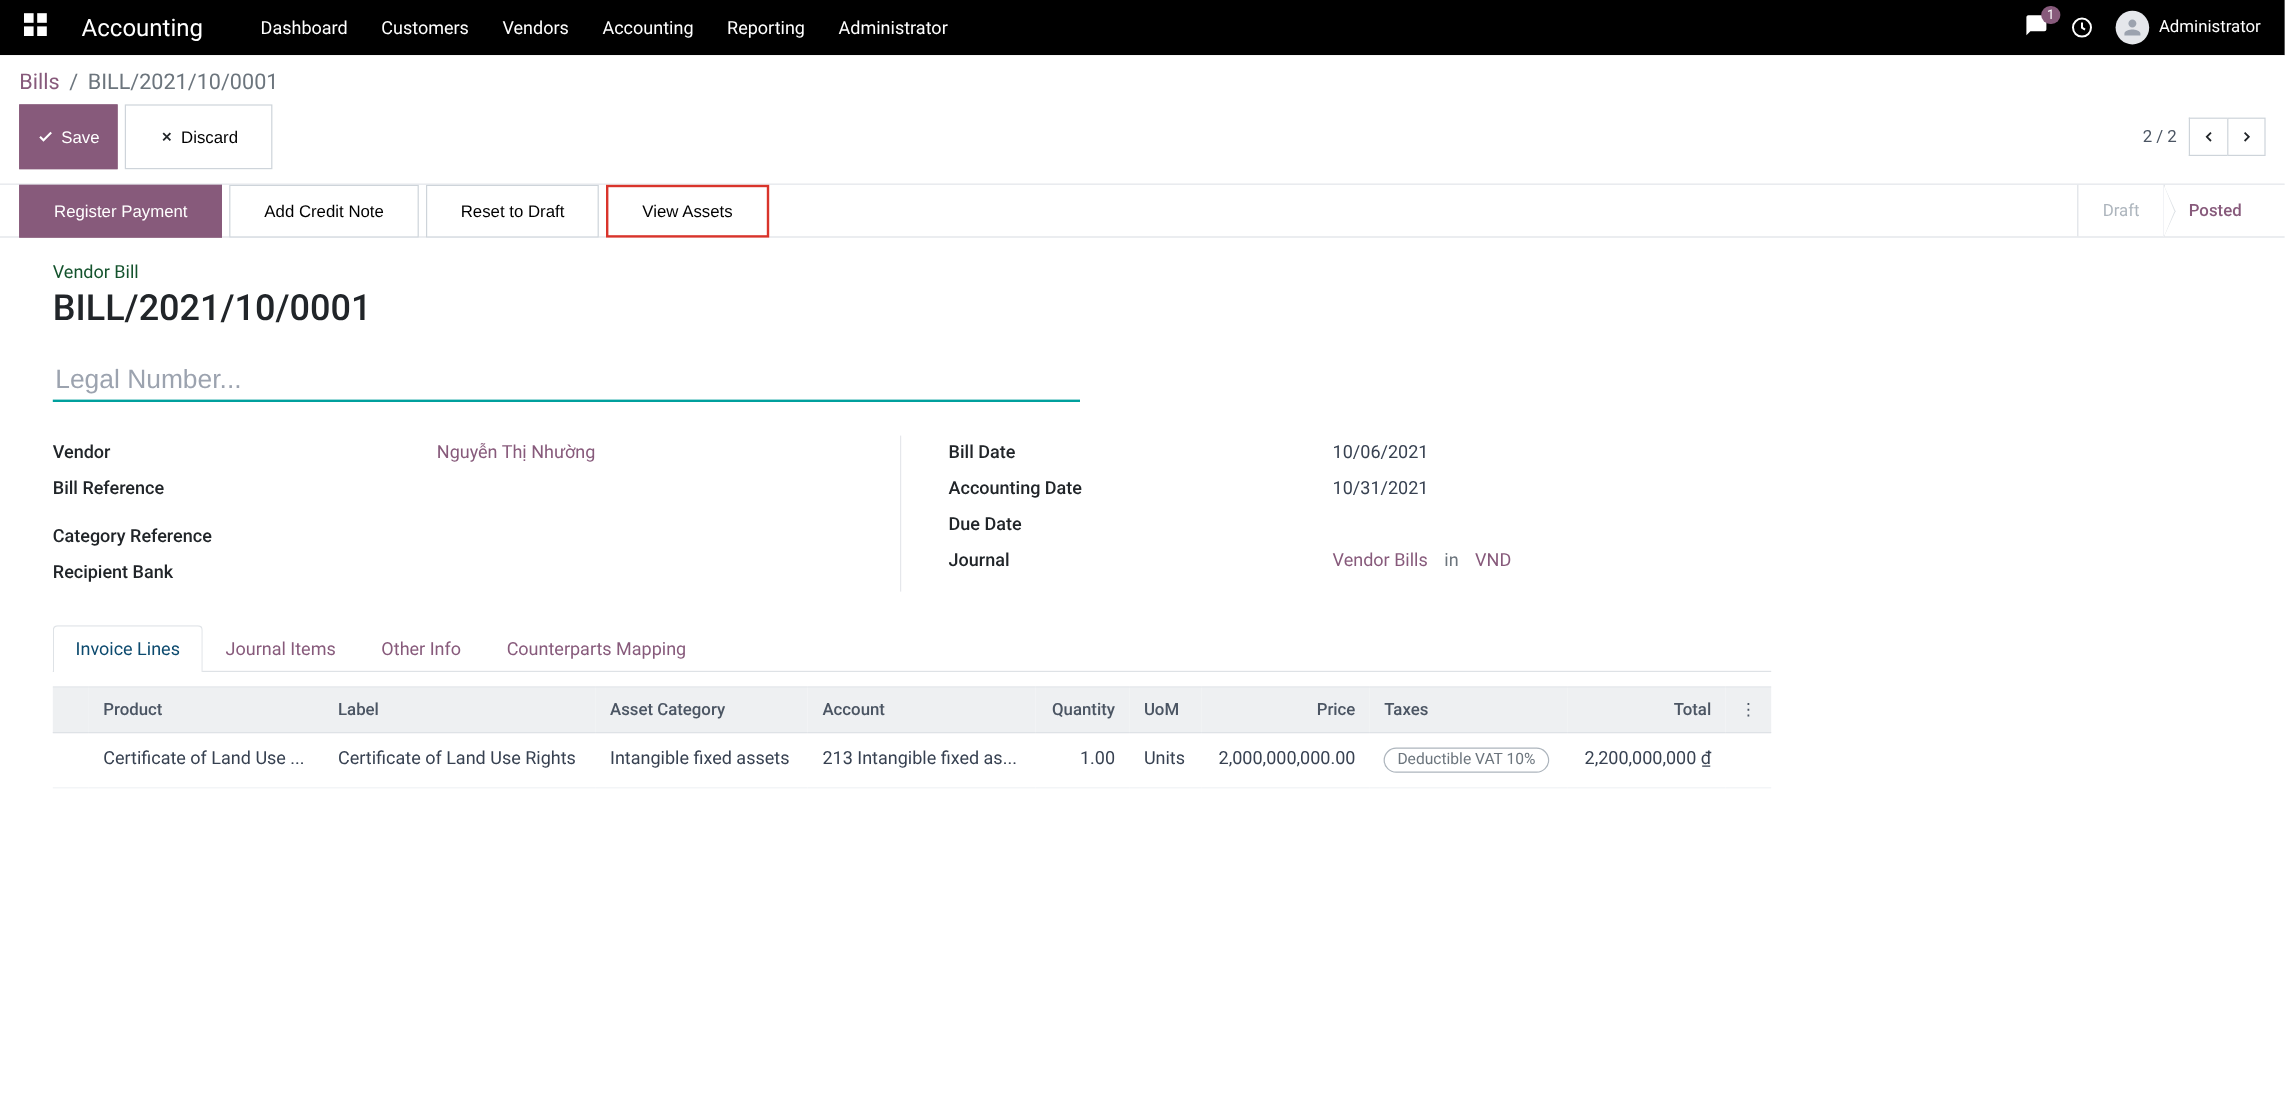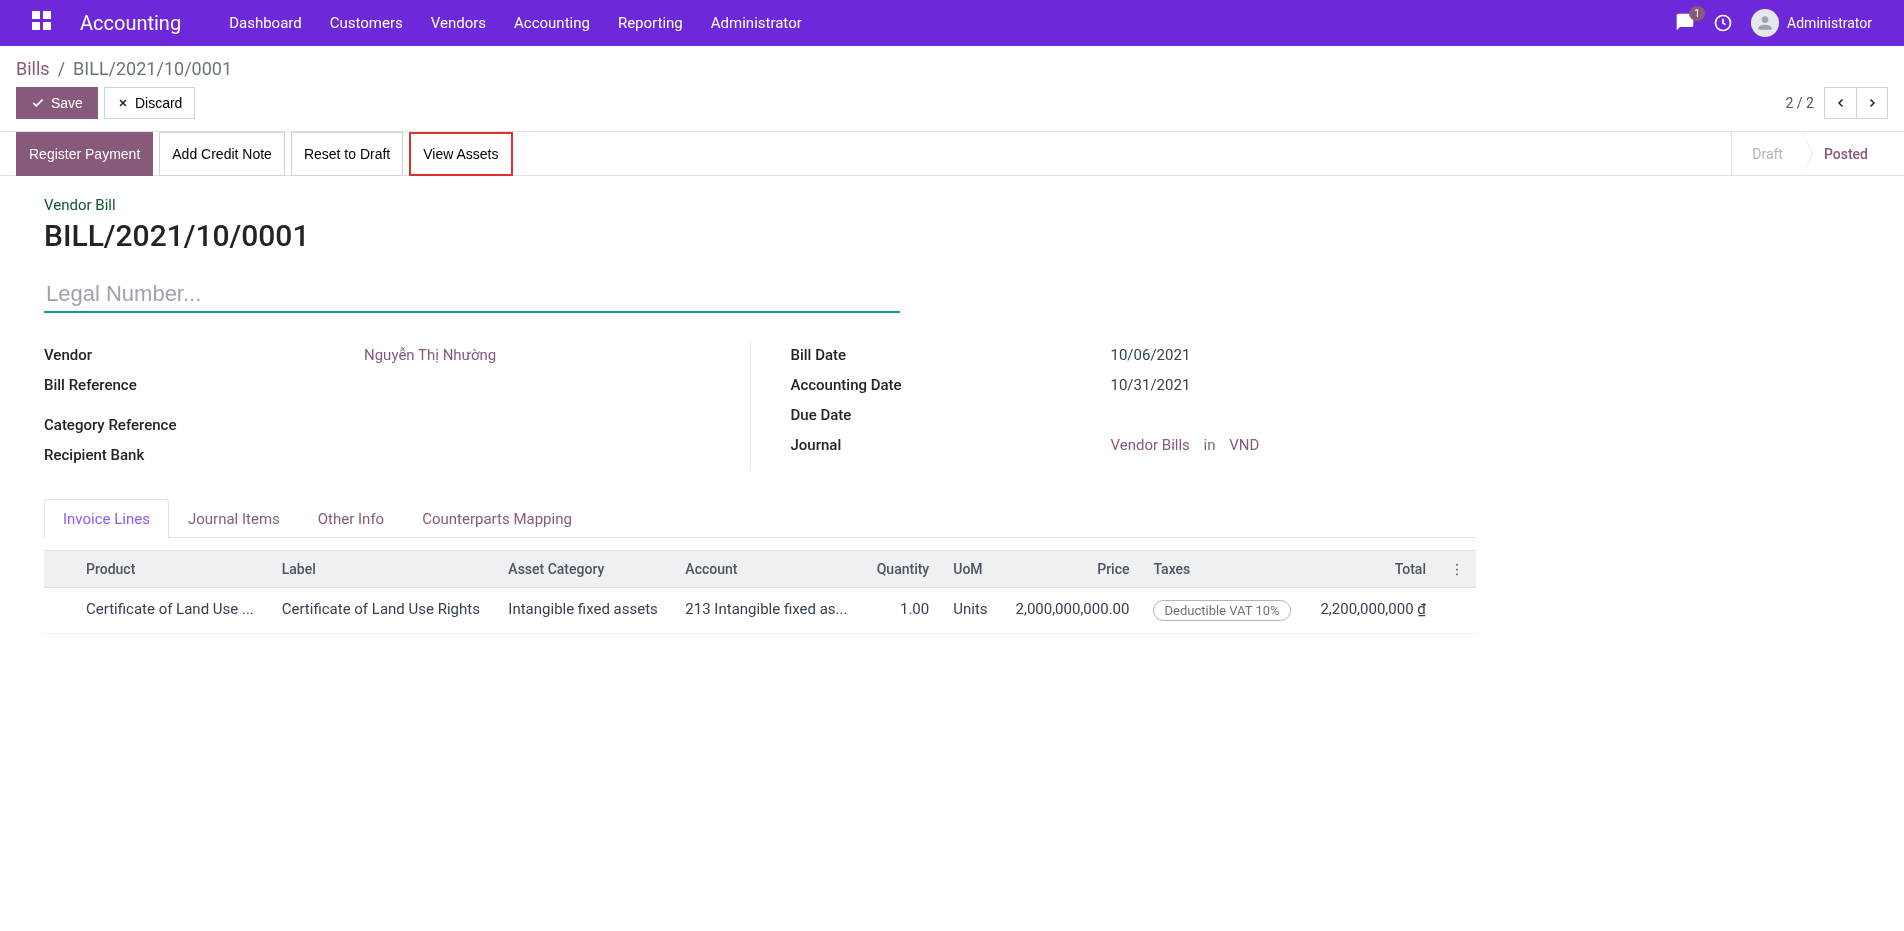--- a/index.html
+++ b/index.html
@@ -1,19 +1,19 @@
 <!DOCTYPE html>
 <html><head>
   <meta charset="utf-8">
   <style>
     * { margin: 0; padding: 0; box-sizing: border-box; }
     body { font-family: -apple-system, BlinkMacSystemFont, "Segoe UI", Roboto, "Helvetica Neue", Arial, sans-serif; font-size: 14px; color: #374151; background: #fff; }
 
     
-    .navbar { background: #6d28d9; color: #fff; display: flex; align-items: center; height: 46px; padding: 0 32px; }
+    .navbar { background: #000000; color: #fff; display: flex; align-items: center; height: 46px; padding: 0 20px; }
     .navbar .apps-icon { width: 24px; height: 24px; display: grid; grid-template-columns: repeat(2, 8px); grid-template-rows: repeat(2, 8px); gap: 3px; cursor: pointer; margin-right: 24px; }
     .navbar .apps-icon span { background: #fff; width: 8px; height: 8px; }
     .navbar .app-title { font-size: 20px; font-weight: 400; margin-right: 48px; }
     .navbar .menu { display: flex; gap: 28px; font-size: 15px; }
     .navbar .menu .item { cursor: pointer; }
     .navbar .spacer { flex: 1; }
     .navbar .right-icons { display: flex; align-items: center; gap: 18px; }
     .navbar .chat-wrap { position: relative; cursor: pointer; }
     .navbar .chat-svg { width: 20px; height: 20px; fill: #fff; }
     .navbar .badge { position: absolute; top: -6px; right: -10px; background: #875a7b; color: #fff; border-radius: 10px; font-size: 11px; padding: 0 5px; line-height: 15px; }
@@ -23,23 +23,23 @@
     .navbar .avatar svg { width: 20px; height: 20px; fill: #9ca3af; }
 
     
     .subheader { display: flex; flex-direction: column; border-bottom: 1px solid #dee2e6; background: #fff; }
     .breadcrumb-row { display: flex; align-items: center; padding: 12px 16px 0 16px; }
     .breadcrumb-row .root { color: #875a7b; font-size: 18px; cursor: pointer; }
     .breadcrumb-row .sep { color: #6c757d; margin: 0 8px; font-size: 18px; }
     .breadcrumb-row .current { color: #6c757d; font-size: 18px; }
 
     .actions-row { display: flex; align-items: center; padding: 8px 16px 12px 16px; }
-    .btn { border: 1px solid #ced4da; background: #fff; padding: 6px 12px; font-size: 14px; cursor: pointer; display: inline-flex; align-items: center; gap: 6px; }
+    .btn { border: 1px solid #ced4da; background: #fff; padding: 6px 28px; font-size: 14px; cursor: pointer; display: inline-flex; align-items: center; gap: 6px; }
     .btn.primary { background: #875a7b; color: #fff; border-color: #875a7b; }
-    .btn.primary.save { padding: 7px 14px; }
+    .btn.primary.save { padding: 18px 14px; }
     .btn-group { display: flex; gap: 6px; }
     .actions-row .spacer { flex: 1; }
     .pager { display: flex; align-items: center; gap: 10px; color: #4b5563; font-size: 14px; }
     .pager-btns { display: flex; }
     .pager-btn { border: 1px solid #ced4da; background: #fff; width: 32px; height: 32px; display: flex; align-items: center; justify-content: center; cursor: pointer; }
     .pager-btn:first-child { border-right: none; }
     .chev { width: 12px; height: 12px; }
 
     
     .action-bar { display: flex; align-items: stretch; border-bottom: 1px solid #dee2e6; padding: 0 16px; height: 44px; background:#fff; }
@@ -71,21 +71,21 @@
     .form-row { display: flex; padding: 5px 0; min-height: 30px;}
     .form-row .label { width: 320px; font-weight: 500; color: #212529; font-size: 15px; }
     .form-row .value { flex: 1; font-size: 15px; color: #374151; }
     .form-row .value.link { color: #875a7b; cursor: pointer; }
     .form-col.left { border-right: 1px solid #e5e7eb; padding-right: 20px; }
     .inline-sep { color: #6c757d; margin: 0 10px; }
 
     
     .tabs { display: flex; border-bottom: 1px solid #dee2e6; margin-bottom: 0; }
     .tab { padding: 10px 18px; font-size: 15px; color: #875a7b; cursor: pointer; border: 1px solid transparent; border-bottom: none; margin-bottom: -1px; }
-    .tab.active { color: #8b5cf6; border-color: #dee2e6; background: #fff; border-radius: 4px 4px 0 0; }
+    .tab.active { color: #0c4a6e; border-color: #dee2e6; background: #fff; border-radius: 4px 4px 0 0; }
 
     
     .inv-table { width: 100%; border-collapse: collapse; margin-top: 12px; }
     .inv-table thead th { background: #eef0f2; text-align: left; padding: 10px 12px; font-weight: 500; font-size: 14px; color: #4b5563; border-top:1px solid #dee2e6; border-bottom:1px solid #dee2e6;}
     .inv-table thead th.right { text-align: right; }
     .inv-table tbody td { padding: 12px; font-size: 15px; color: #374151; vertical-align: top; border-bottom: 1px solid #f1f3f5; }
     .inv-table tbody td.right { text-align: right; }
     .tax-badge { display: inline-block; border: 1px solid #adb5bd; border-radius: 12px; padding: 2px 10px; font-size: 13px; color: #6c757d; }
     .kebab { width: 20px; text-align:center; color:#6c757d; cursor:pointer; }
     .handle-cell { width: 30px; }

